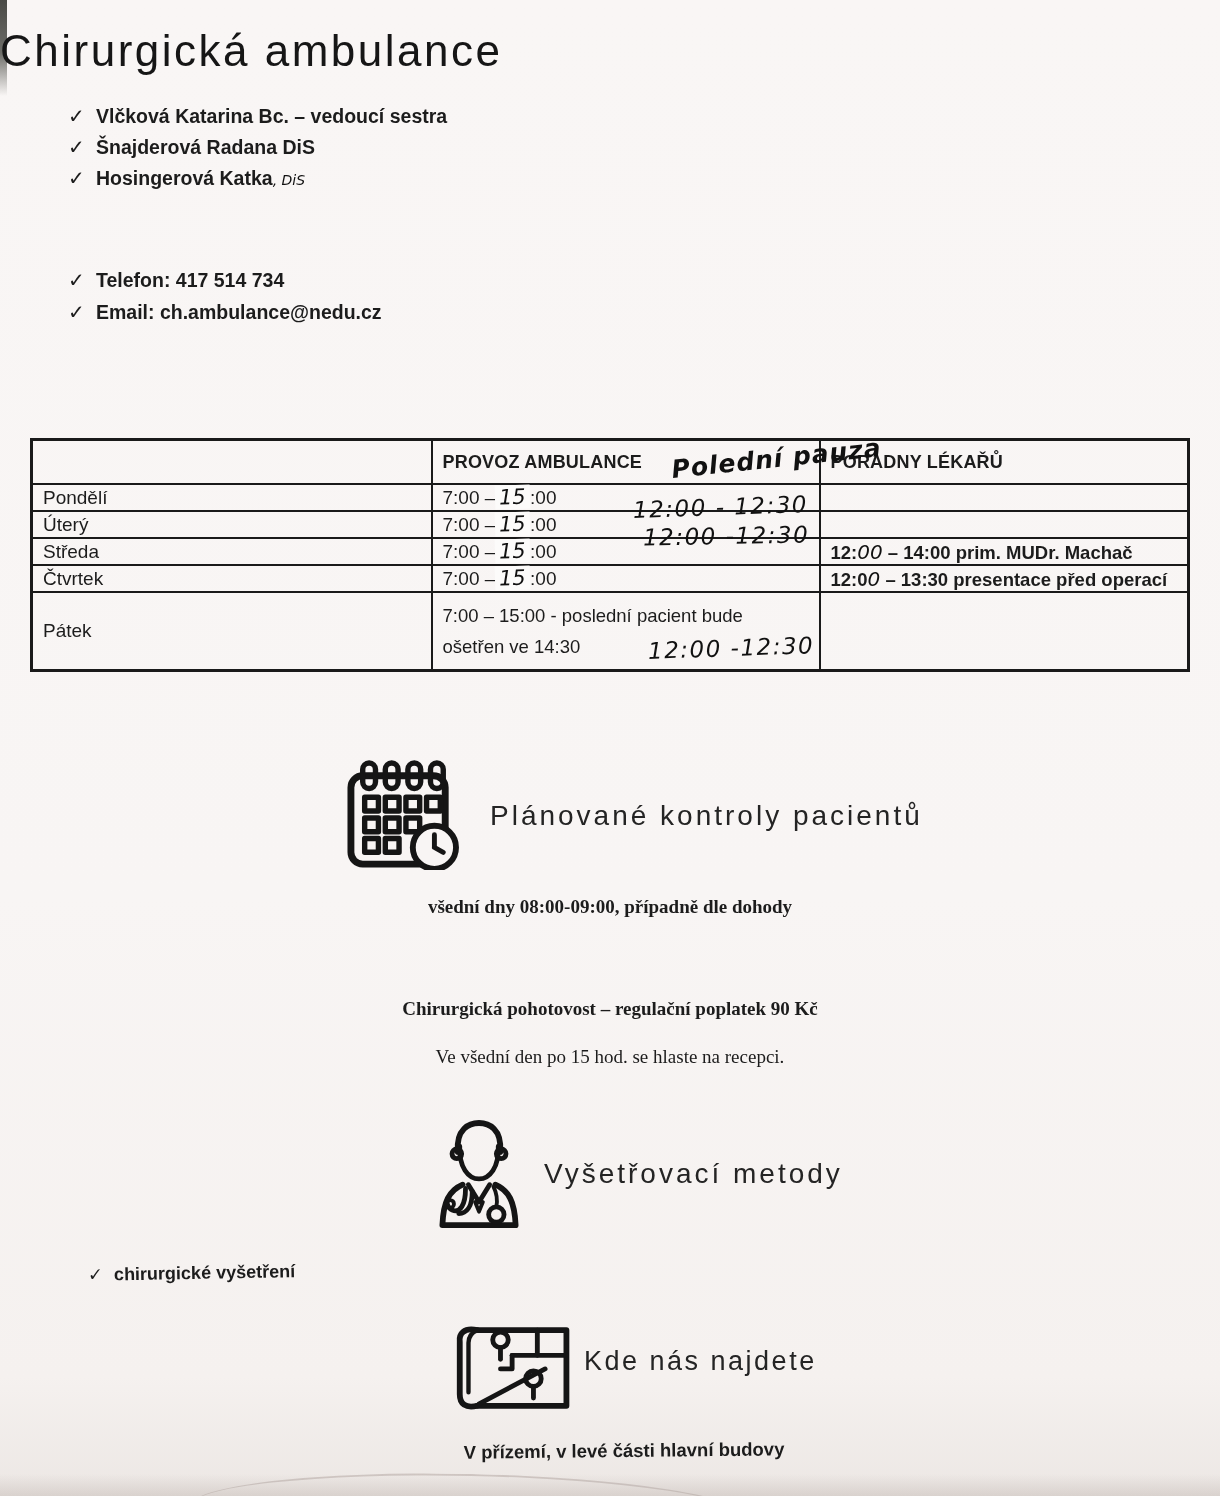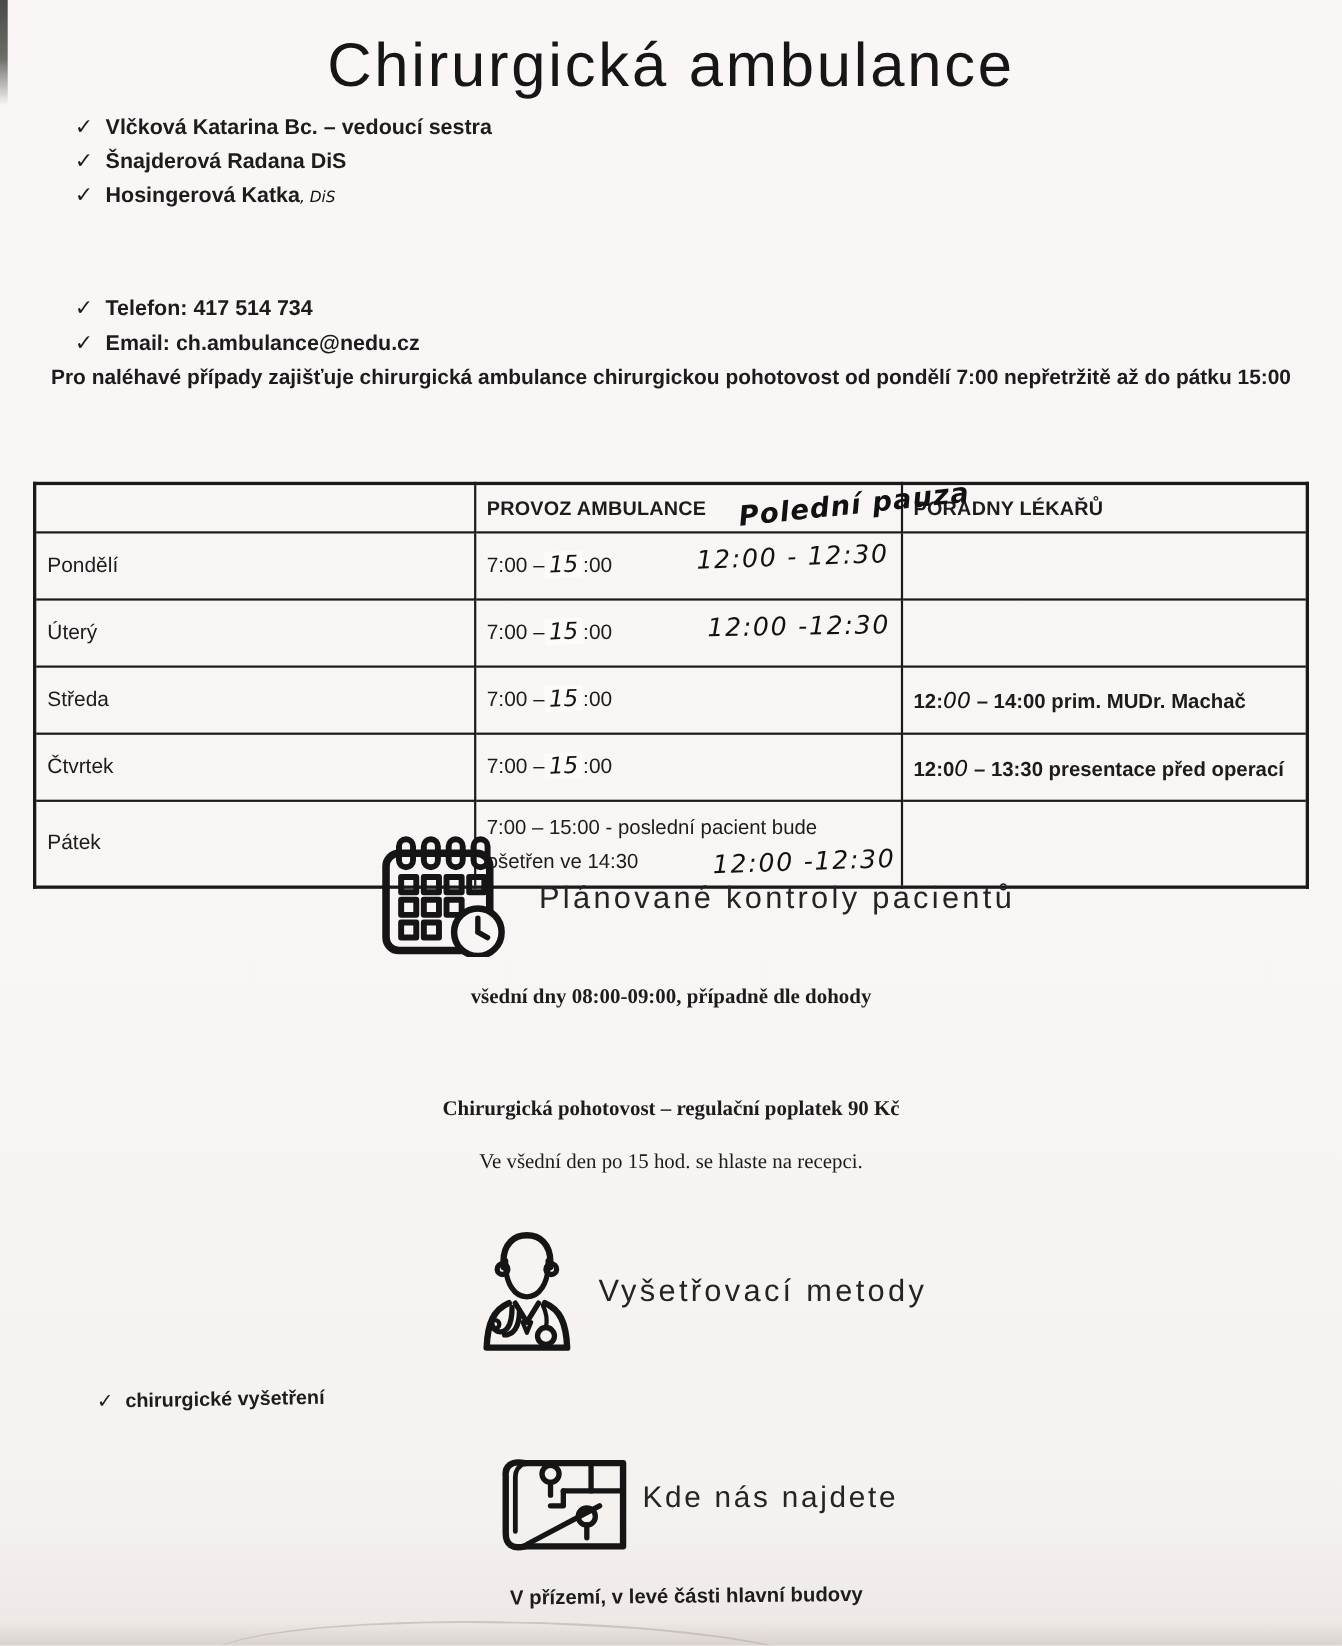--- a/index.html
+++ b/index.html
@@ -10,40 +10,40 @@
   }
   .abs{position:absolute;}
   
   .scan-sliver{left:0;top:0;width:7px;height:96px;
     background:linear-gradient(180deg,#4a4a46 0%,#6d6d68 55%,rgba(130,128,122,0) 100%);}
   .fold-line{left:190px;top:1474px;width:560px;height:46px;border-top:2px solid rgba(168,156,150,.45);
     border-radius:50% 50% 0 0/80% 80% 0 0;transform:rotate(1.2deg);}
   .fold-shade{left:0;bottom:0;width:100%;height:22px;
     background:linear-gradient(180deg,rgba(190,180,174,0) 0%,rgba(182,171,165,.35) 100%);}
   
-  .title{left:0;top:26px;width:100%;text-align:center;font-size:56px;letter-spacing:2.5px;
+  .title{left:0;top:26px;width:100%;font-size:44px;letter-spacing:2.5px;
     font-weight:500;color:#161616;}
   
   .checklist{left:68px;font-size:19.5px;font-weight:700;line-height:31px;}
   .checklist .row{white-space:nowrap;}
   .check{display:inline-block;width:28px;font-weight:400;font-size:20px;}
   
   .hw{font-family:"DejaVu Sans",sans-serif;font-style:italic;font-weight:500;color:#111;}
   .tape{display:inline-block;background:#fcfbfa;box-shadow:0 0 0 1px #fcfbfa;
     padding:11px 3px;margin:-11px 1px;line-height:0;transform:rotate(-2deg);font-size:21px;}
   
   .note{left:0;top:333px;width:100%;text-align:center;font-size:19px;font-weight:600;}
   
   table.sched{position:absolute;left:30px;top:438px;width:1157px;border-collapse:collapse;
     border:3px solid #1a1a1a;table-layout:fixed;}
   table.sched th,table.sched td{border:2px solid #1a1a1a;vertical-align:middle;
     padding:0 0 0 10px;text-align:left;}
   th.h{font-size:18px;font-weight:600;height:42px;letter-spacing:.2px;}
   td.day{font-size:19px;font-weight:500;}
-  tr.r{height:61px;}
+  tr.r{height:27px;}
   tr.rf{height:78px;}
   td.hours{font-size:19px;position:relative;}
   td.poradna{font-size:18.5px;font-weight:600;padding-left:12px;}
   .pauza{position:absolute;font-size:23px;letter-spacing:1.5px;transform:rotate(-2deg);white-space:nowrap;}
   .hdr-cell{position:relative;}
   .hdr-pauza{position:absolute;left:238px;top:3px;font-size:25px;letter-spacing:1px;
     transform:rotate(-6deg);white-space:nowrap;font-weight:600;}
   .fri-lines{line-height:31px;font-size:18.5px;}
   
   .sec-head{font-size:28px;letter-spacing:3px;font-weight:500;color:#242424;white-space:nowrap;}
@@ -83,21 +83,20 @@
 
   <div class="abs checklist" style="top:264px;line-height:32px;">
     <div class="row">
       <span class="check">✓</span><span>Telefon: 417 514 734</span>
     </div>
     <div class="row">
       <span class="check">✓</span><span>Email: ch.ambulance@nedu.cz</span>
     </div>
   </div>
 
-  <div class="abs note">Pro naléhavé případy zajišťuje chirurgická ambulance chirurgickou pohotovost od pondělí 7:00 nepřetržitě až do pátku 15:00</div>
 
   <table class="sched">
     <colgroup>
         <col style="width:400px;">
         <col style="width:388px;">
         <col style="width:369px;">
       </colgroup>
     <tbody>
         <tr>
       <th class="h"></th>

